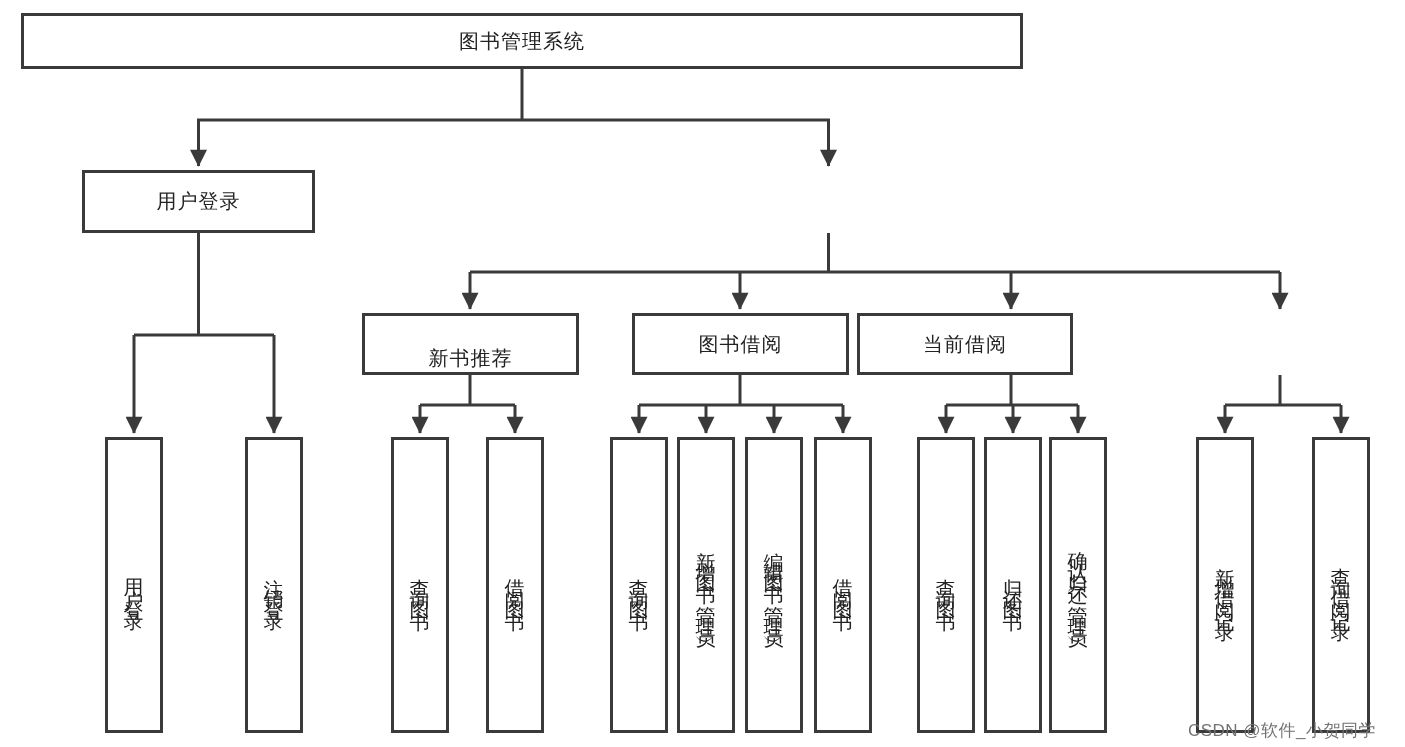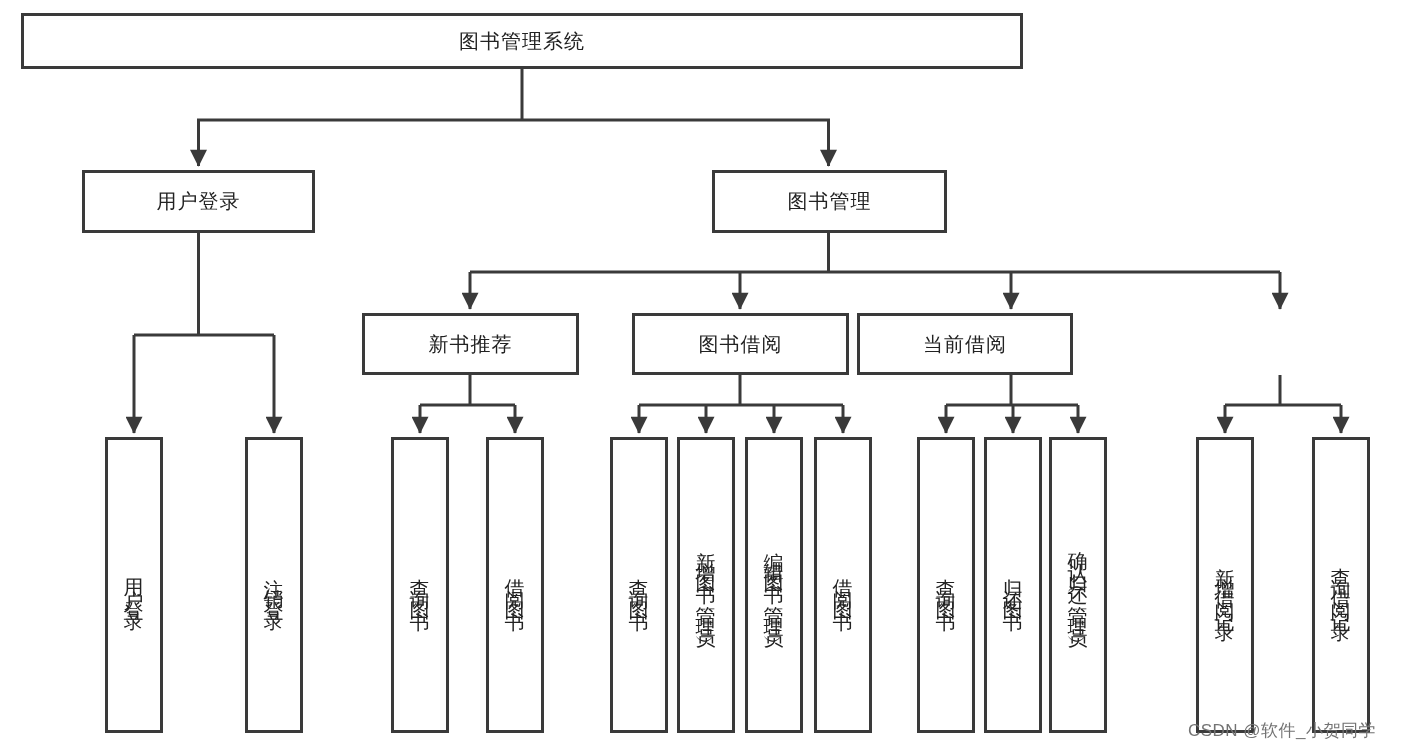--- a/index.html
+++ b/index.html
@@ -44,21 +44,21 @@
     letter-spacing: 11px;
     line-height: 1;
   }
   
   .n-root   { left: 21px;  top: 13px;  width: 1002px; height: 56px; }
   
   .n-l2a    { left: 82px;  top: 170px; width: 233px;  height: 63px; }
   .n-l2b    { left: 712px; top: 170px; width: 235px;  height: 63px; }
   
   .n-l3     { top: 313px; height: 62px; }
-  .n-l3a    { left: 362px;  width: 217px; }
+  .n-l3a    { left: 362px;  width: 217px; align-items: flex-end; }
   .n-l3b    { left: 632px;  width: 217px; }
   .n-l3c    { left: 857px;  width: 216px; }
   .n-l3d    { left: 1170px; width: 220px; }
   
   .leaf     { top: 437px; height: 296px; width: 58px; }
   .lf-1a { left: 105px; }
   .lf-1b { left: 245px; }
   .lf-2a { left: 391px; }
   .lf-2b { left: 486px; }
   .lf-3a { left: 610px; }
@@ -128,23 +128,20 @@
     </g>
   </svg>
 
   <div class="box n-root">
     <span class="hlabel">图书管理系统</span>
   </div>
 
   <div class="box n-l2a">
     <span class="hlabel">用户登录</span>
   </div>
-  <div class="box n-l2b">
-    <span class="hlabel">图书管理</span>
-  </div>
 
   <div class="box n-l3 n-l3a">
     <span class="hlabel">新书推荐</span>
   </div>
   <div class="box n-l3 n-l3b">
     <span class="hlabel">图书借阅</span>
   </div>
   <div class="box n-l3 n-l3c">
     <span class="hlabel">当前借阅</span>
   </div>

